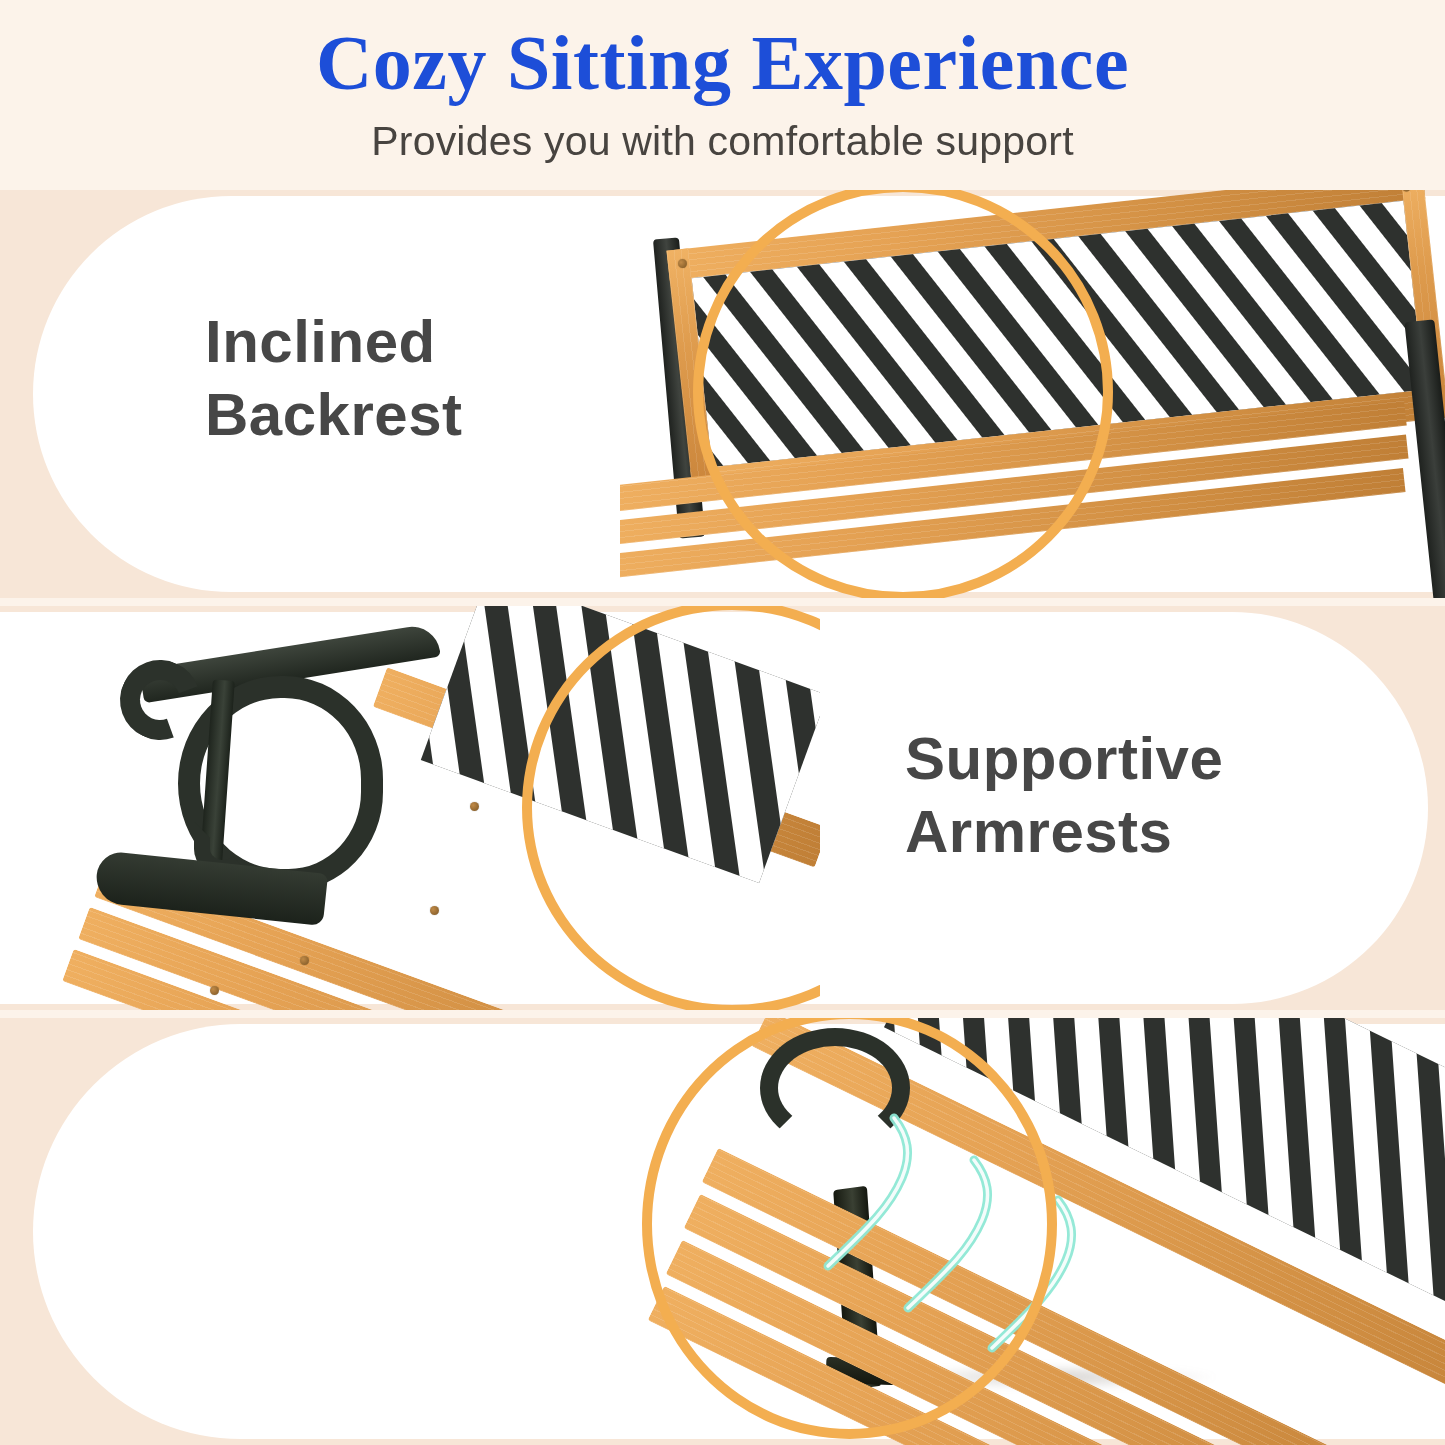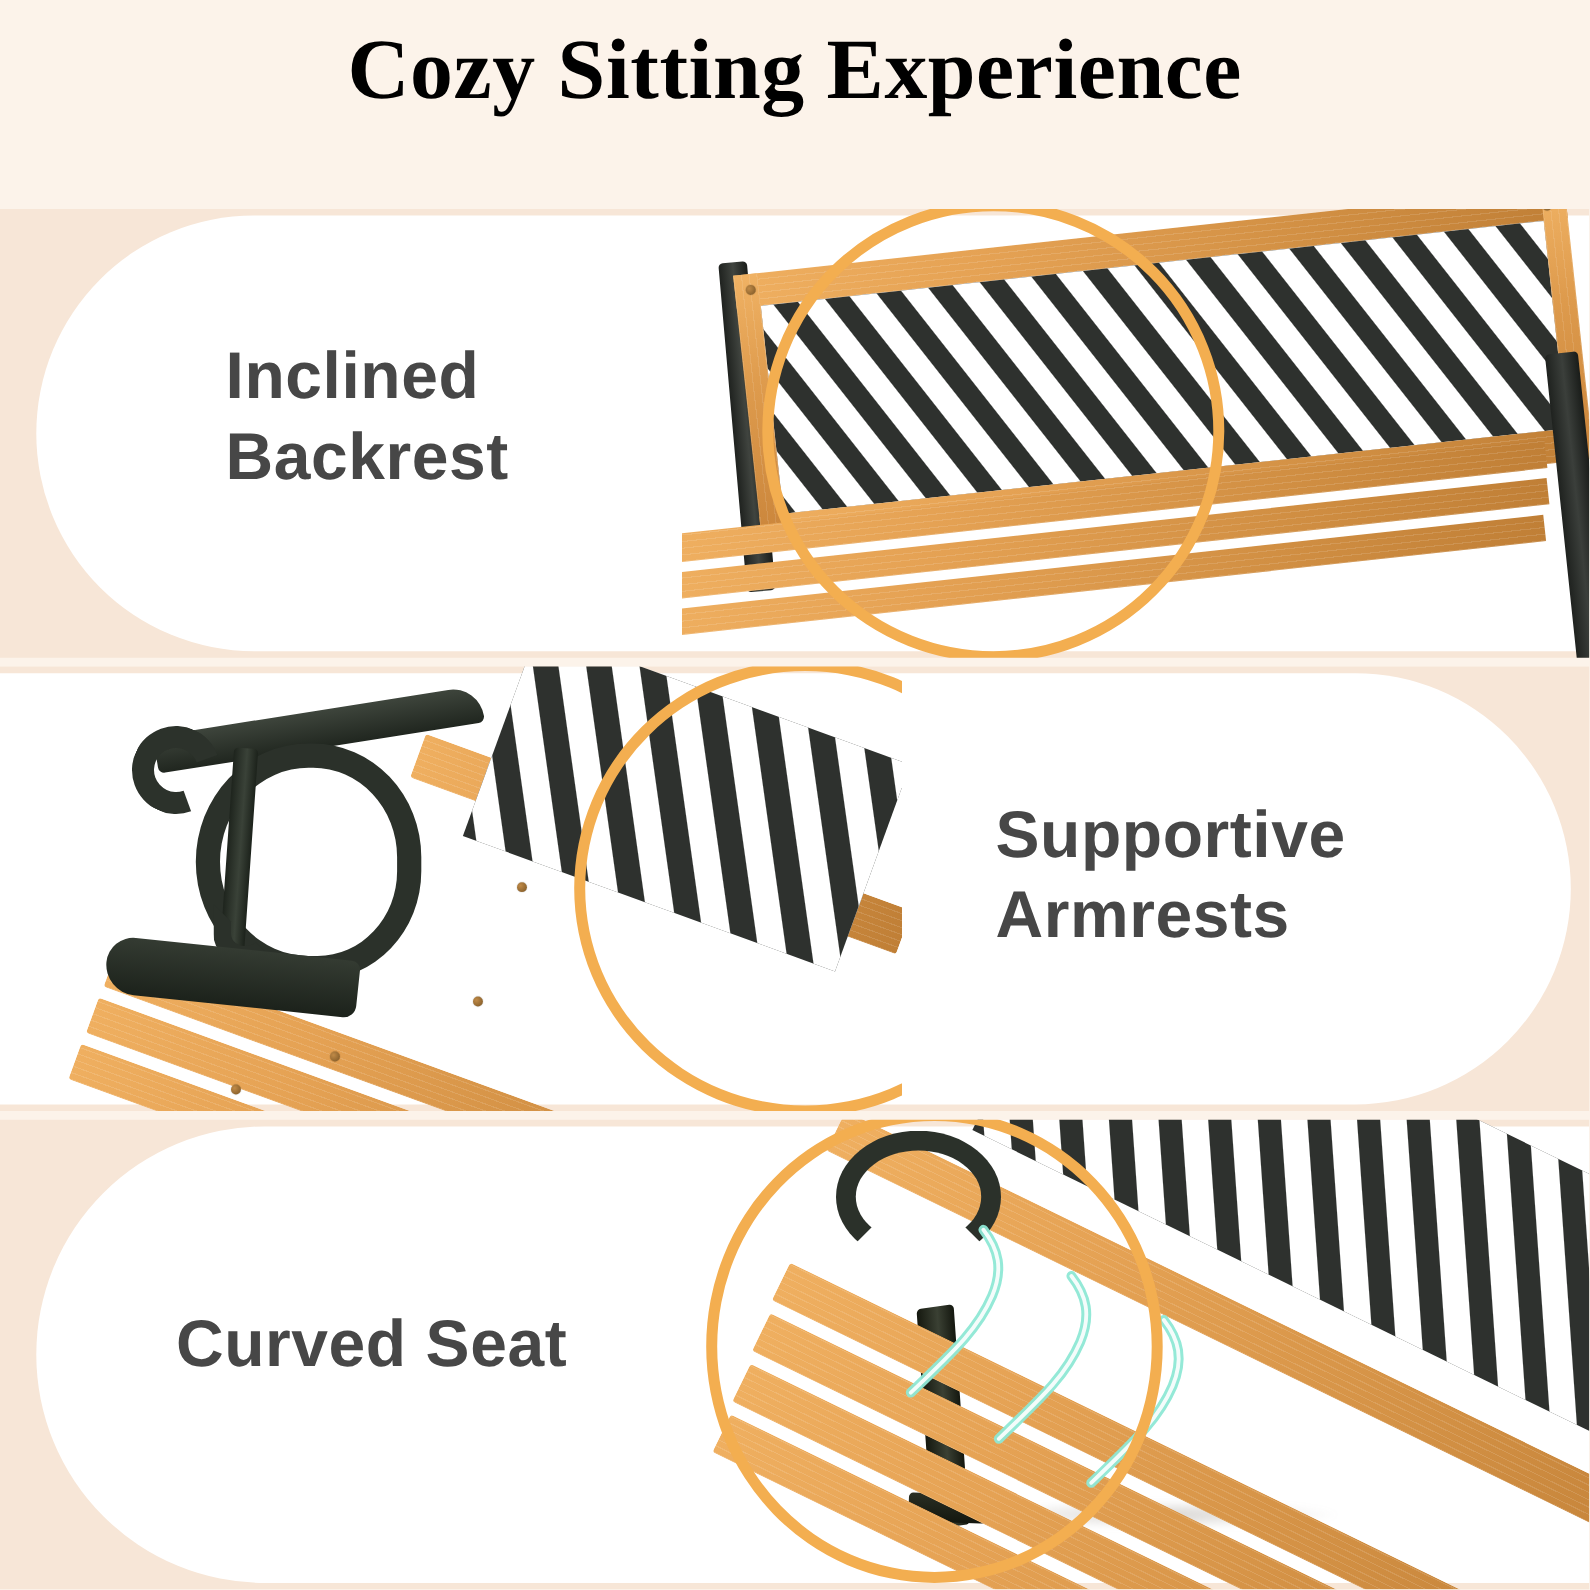--- a/index.html
+++ b/index.html
@@ -33,21 +33,21 @@
     background: #FCF3EA;
     text-align: center;
     padding-top: 22px;
   }
 
   .headline {
     font-family: "Liberation Serif", "DejaVu Serif", serif;
     font-weight: 700;
     font-size: 78px;
     line-height: 1.04;
-    color: #000000;
+    color: #1d4ed8;
     letter-spacing: 0.5px;
     white-space: nowrap;
   }
 
   .subheadline {
     font-family: "Liberation Sans", sans-serif;
     font-weight: 400;
     font-size: 41px;
     line-height: 1.2;
     color: #484440;
@@ -362,20 +362,21 @@
     filter: blur(3px);
   }
 </style>
 </head>
 <body>
 
 <div class="infographic">
 
   <div class="header">
     <div class="headline">Cozy Sitting Experience</div>
+    <div class="subheadline">Provides you with comfortable support</div>
   </div>
 
   <div class="band band-1">
     <div class="card card-left"></div>
   </div>
 
   <div class="feature-label label-1">Inclined
 Backrest</div>
 
   <div class="photo-stage stage-1">
@@ -433,21 +434,20 @@
     <div class="screw" style="position:absolute; left:300px; top:350px;"></div>
     <div class="screw" style="position:absolute; left:210px; top:380px;"></div>
 
     <div class="ring ring-2"></div>
   </div>
 
   <div class="band band-3">
     <div class="card card-left"></div>
   </div>
 
-  <div class="feature-label label-3">Curved Seat</div>
 
   <div class="photo-stage stage-3">
     <div class="p3-group">
 
       <div class="p3-lattice"></div>
       <div class="p3-backrail wood-h"></div>
 
       <div class="p3-armfrag"></div>
 
       <div class="p3-leg"></div>

